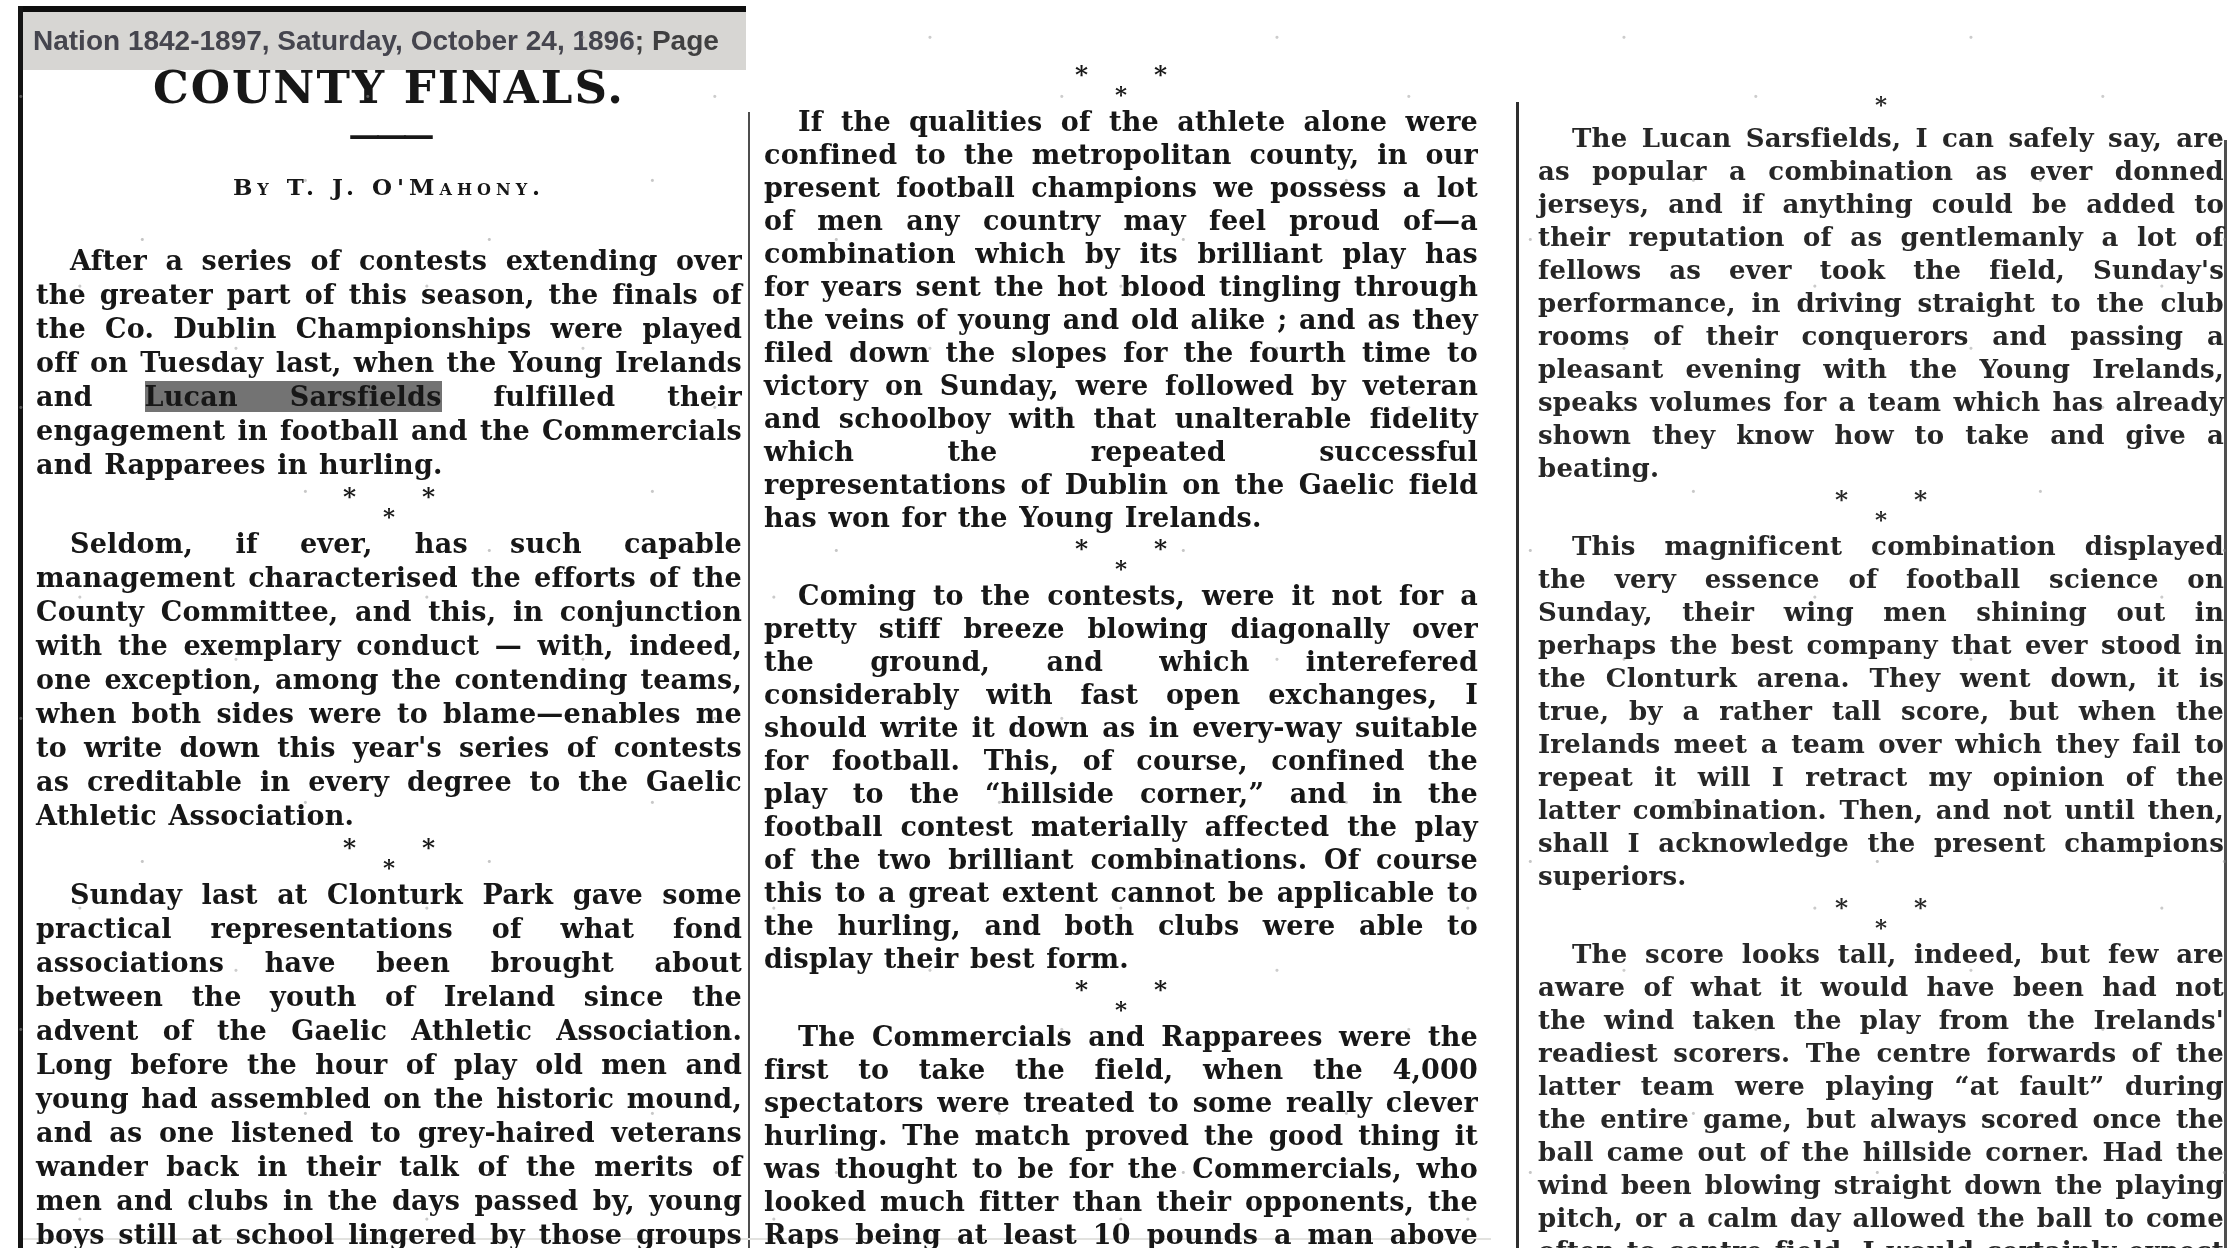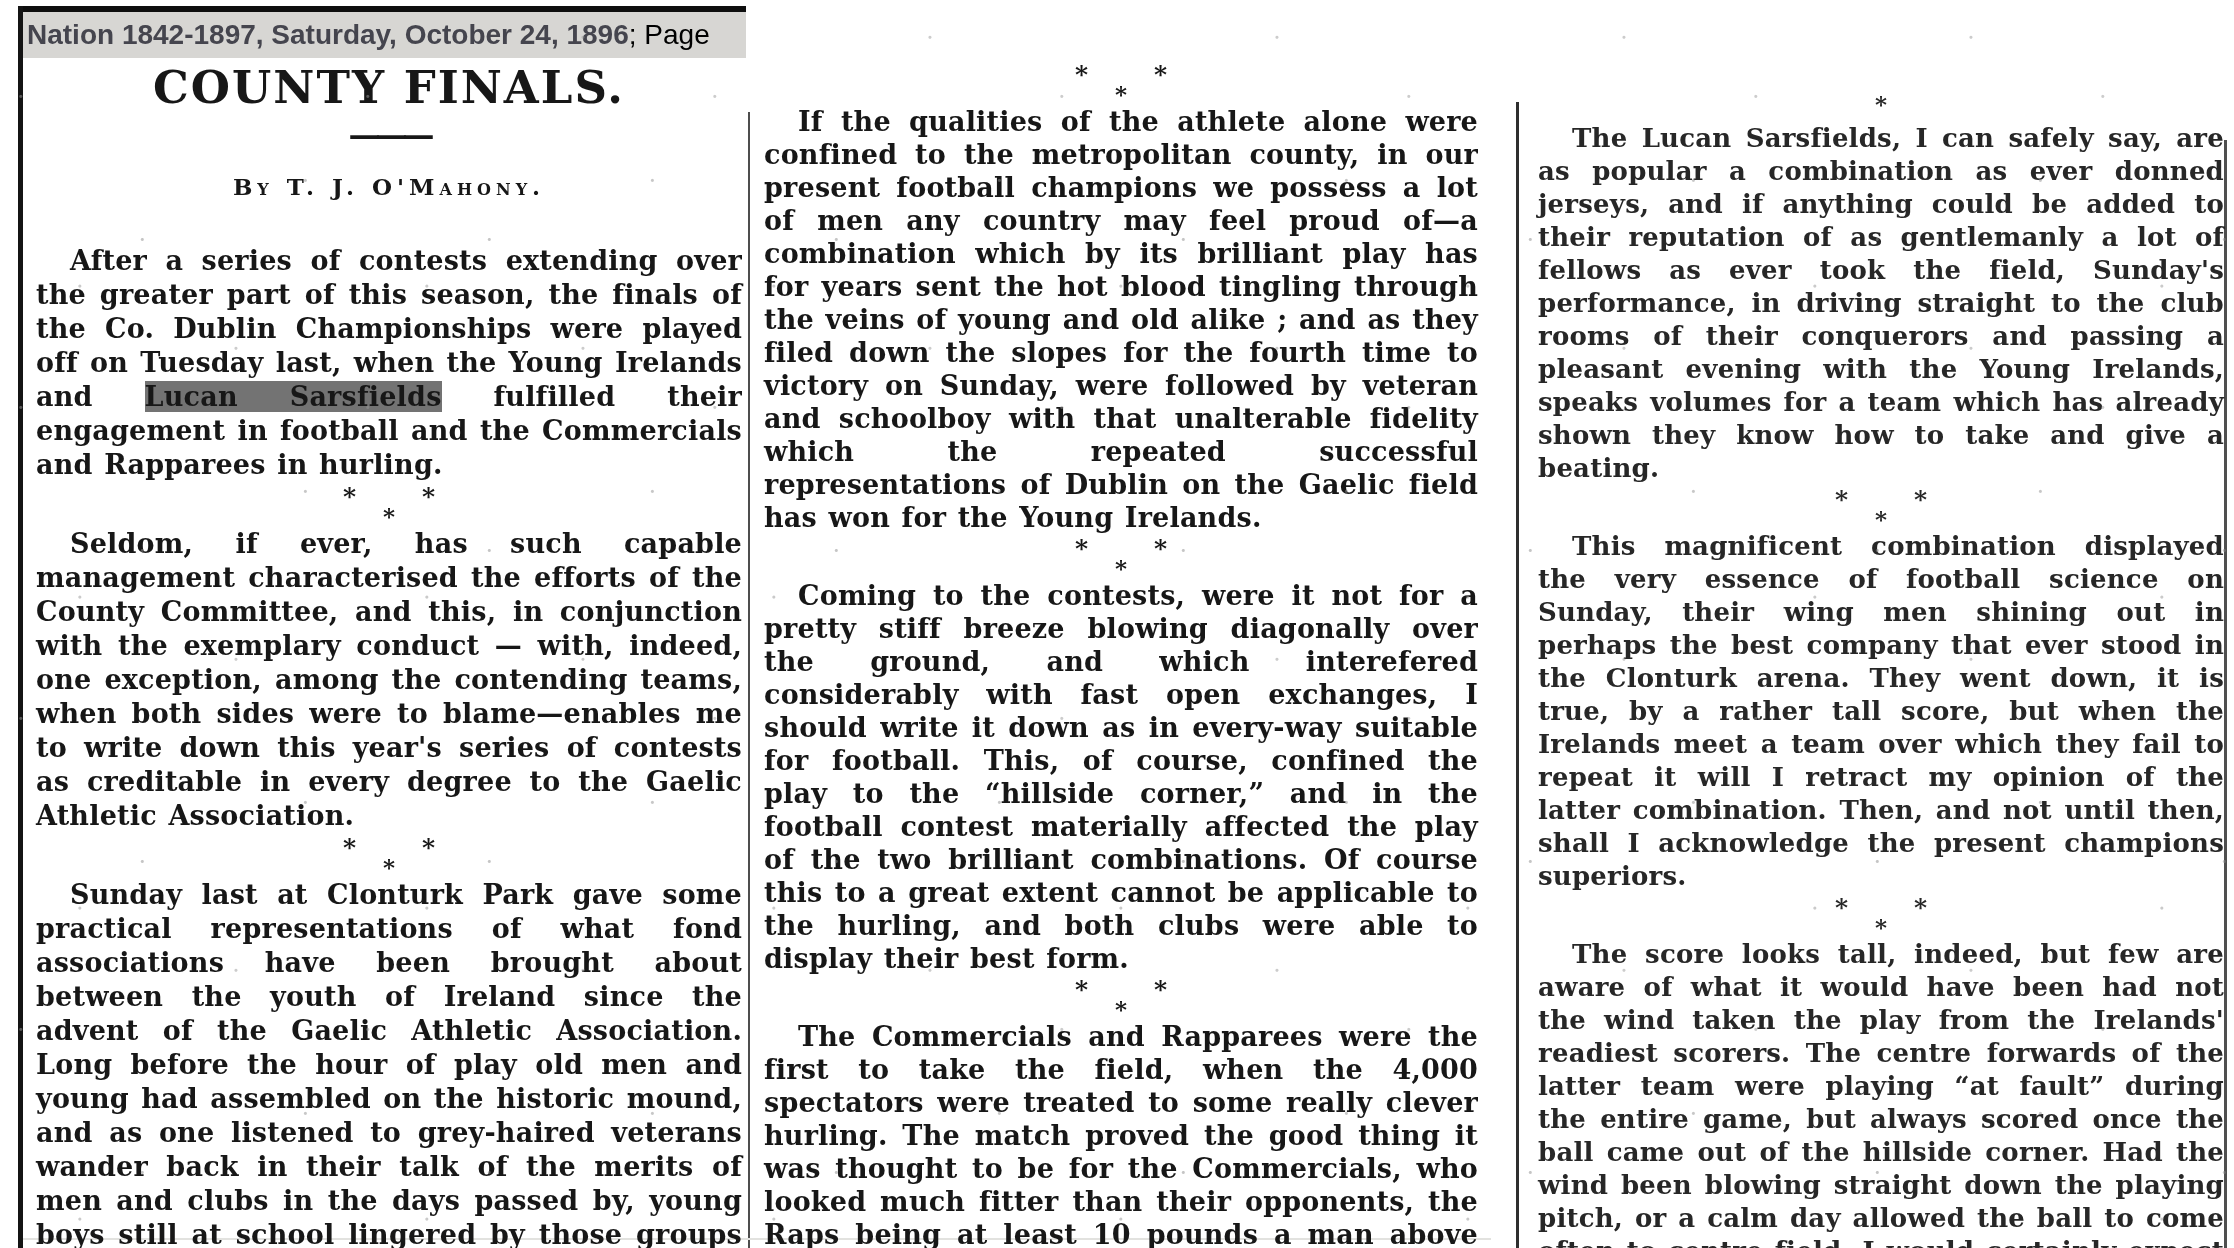--- a/index.html
+++ b/index.html
@@ -10,28 +10,28 @@
   
   .edge{position:absolute;background:#141414;}
   .edge-left{left:18px;top:6px;width:5px;height:1242px;}
   .divider-1{left:748px;top:112px;width:2px;height:1136px;background:#4d4d4d;}
   .divider-2{left:1516px;top:102px;width:3px;height:1146px;background:#2e2e2e;}
   .edge-right{left:2224px;top:140px;width:3px;height:1108px;background:#4f4f4f;}
   .bottom-edge{position:absolute;left:23px;top:1238px;width:1468px;height:2px;background:#e2e2df;}
 
   
   .header-bar{
-    position:absolute;left:23px;top:6px;width:723px;height:52px;
+    position:absolute;left:23px;top:6px;width:723px;height:64px;
     background:#d7d6d3;border-top:6px solid #0e0e0e;box-sizing:border-box;
     font-family:"Liberation Sans",sans-serif;font-size:28px;
-    display:flex;align-items:center;padding-left:4px;
+    display:flex;align-items:center;padding-left:10px;
     white-space:nowrap;overflow:hidden;
   }
   .header-bar .bold{font-weight:700;color:#45454e;}
-  .header-bar .rest{font-weight:400;color:#000000;text-align:right;}
+  .header-bar .rest{font-weight:700;color:#404040;text-align:right;}
 
   
   .scan-col{position:absolute;color:#171717;font-weight:700;}
   .col1{left:36px;top:58px;width:706px;font-size:27px;line-height:34px;}
   .col2{left:764px;top:60px;width:714px;font-size:27px;line-height:33px;}
   .col3{left:1538px;top:94px;width:686px;font-size:26px;line-height:33px;color:#272727;filter:blur(0.45px);}
 
   .article-title{margin:6px;text-align:center;font-size:45px;line-height:48px;letter-spacing:2px;font-weight:700;}
   .title-rule{margin:14px 0 0;text-align:center;font-size:32px;line-height:18px;font-weight:700;letter-spacing:-5px;}
   .byline{margin:26px 0 0;text-align:center;font-variant:small-caps;font-size:23px;letter-spacing:5px;font-weight:700;}

